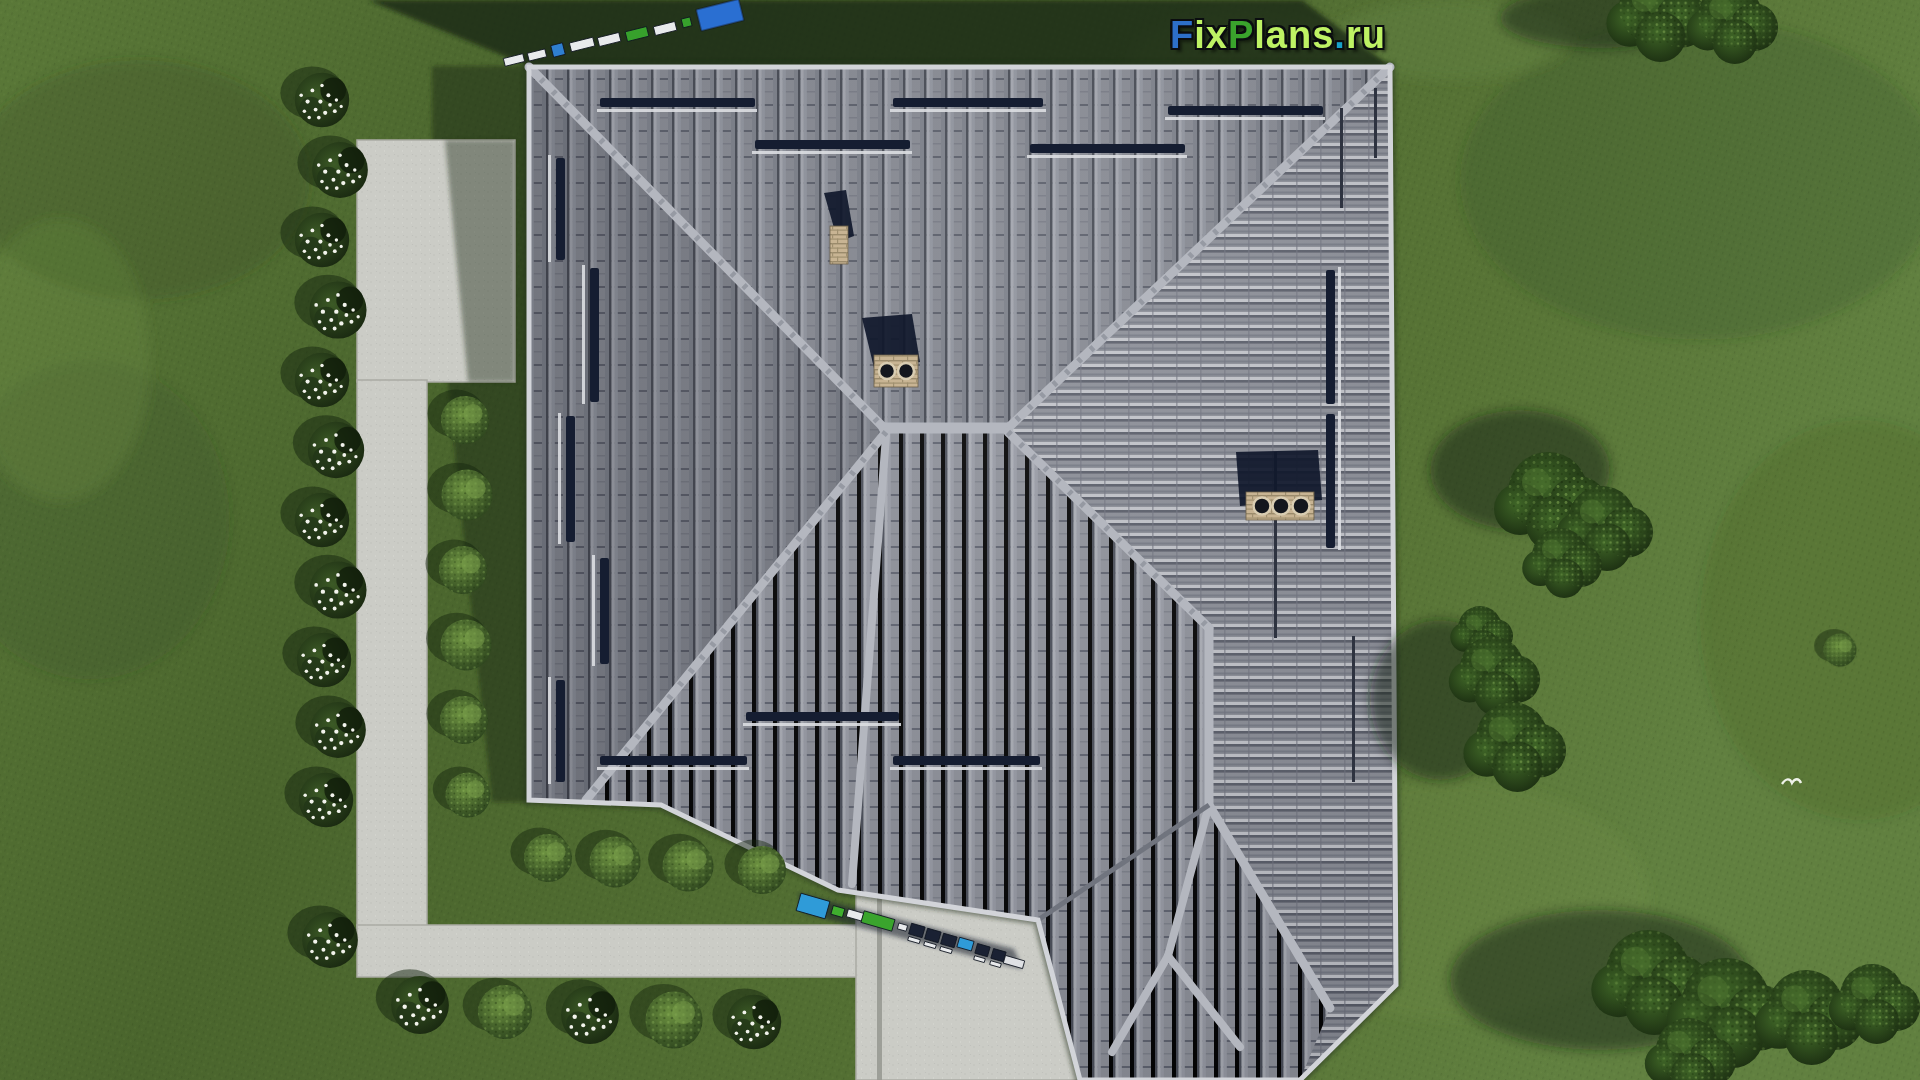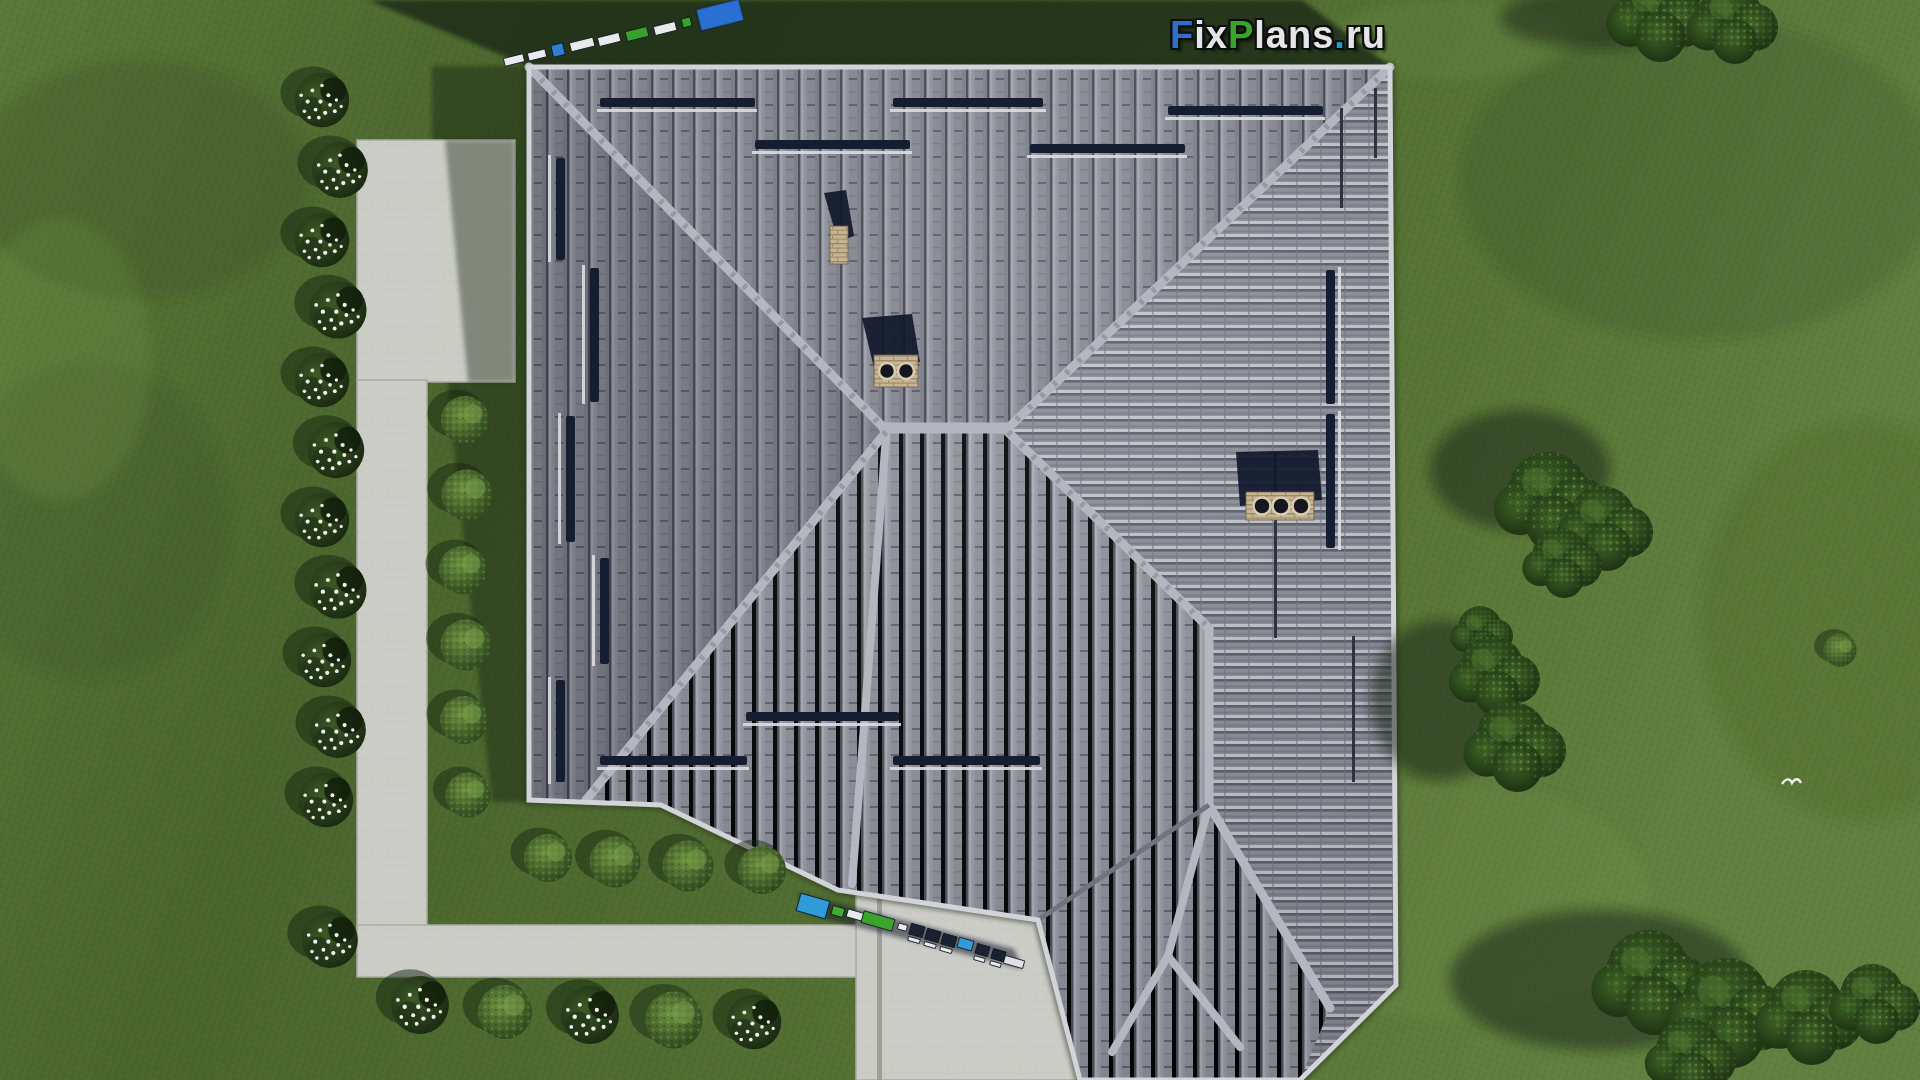--- a/index.html
+++ b/index.html
@@ -4,21 +4,21 @@
 <style>
   html,body{margin:0;padding:0;background:#33491f;}
   .stage{width:1920px;height:1080px;position:relative;overflow:hidden;
          font-family:"Liberation Sans",sans-serif;background:#50692f;}
   .stage svg{position:absolute;left:0;top:0;}
   .logo{position:absolute;left:1170px;top:14px;display:flex;
         font:700 38px "Liberation Sans",sans-serif;letter-spacing:1px;}
   .lg{text-shadow:2px 0 0 #0b0d10,-2px 0 0 #0b0d10,0 2px 0 #0b0d10,0 -2px 0 #0b0d10,
       2px 2px 0 #0b0d10,-2px 2px 0 #0b0d10,2px -2px 0 #0b0d10,-2px -2px 0 #0b0d10,
       4px 4px 3px rgba(0,0,0,.45);}
-  .lg.f{color:#2d6fc9}.lg.w{color:#e5e5e5}.lg.g{color:#3aa32c}.lg.d{color:#18a0c8}
+  .lg.f{color:#2d6fc9}.lg.w{color:#bef264}.lg.g{color:#3aa32c}.lg.d{color:#18a0c8}
 </style>
 </head>
 <body>
 
 <div class="stage">
 <svg width="1920" height="1080" viewBox="0 0 1920 1080">
   <defs>
     <linearGradient id="grassGrad" x1="0" y1="0" x2="1" y2="0.25">
       <stop offset="0" stop-color="#5a7838"></stop>
           <stop offset="0.3" stop-color="#4a652d"></stop>

